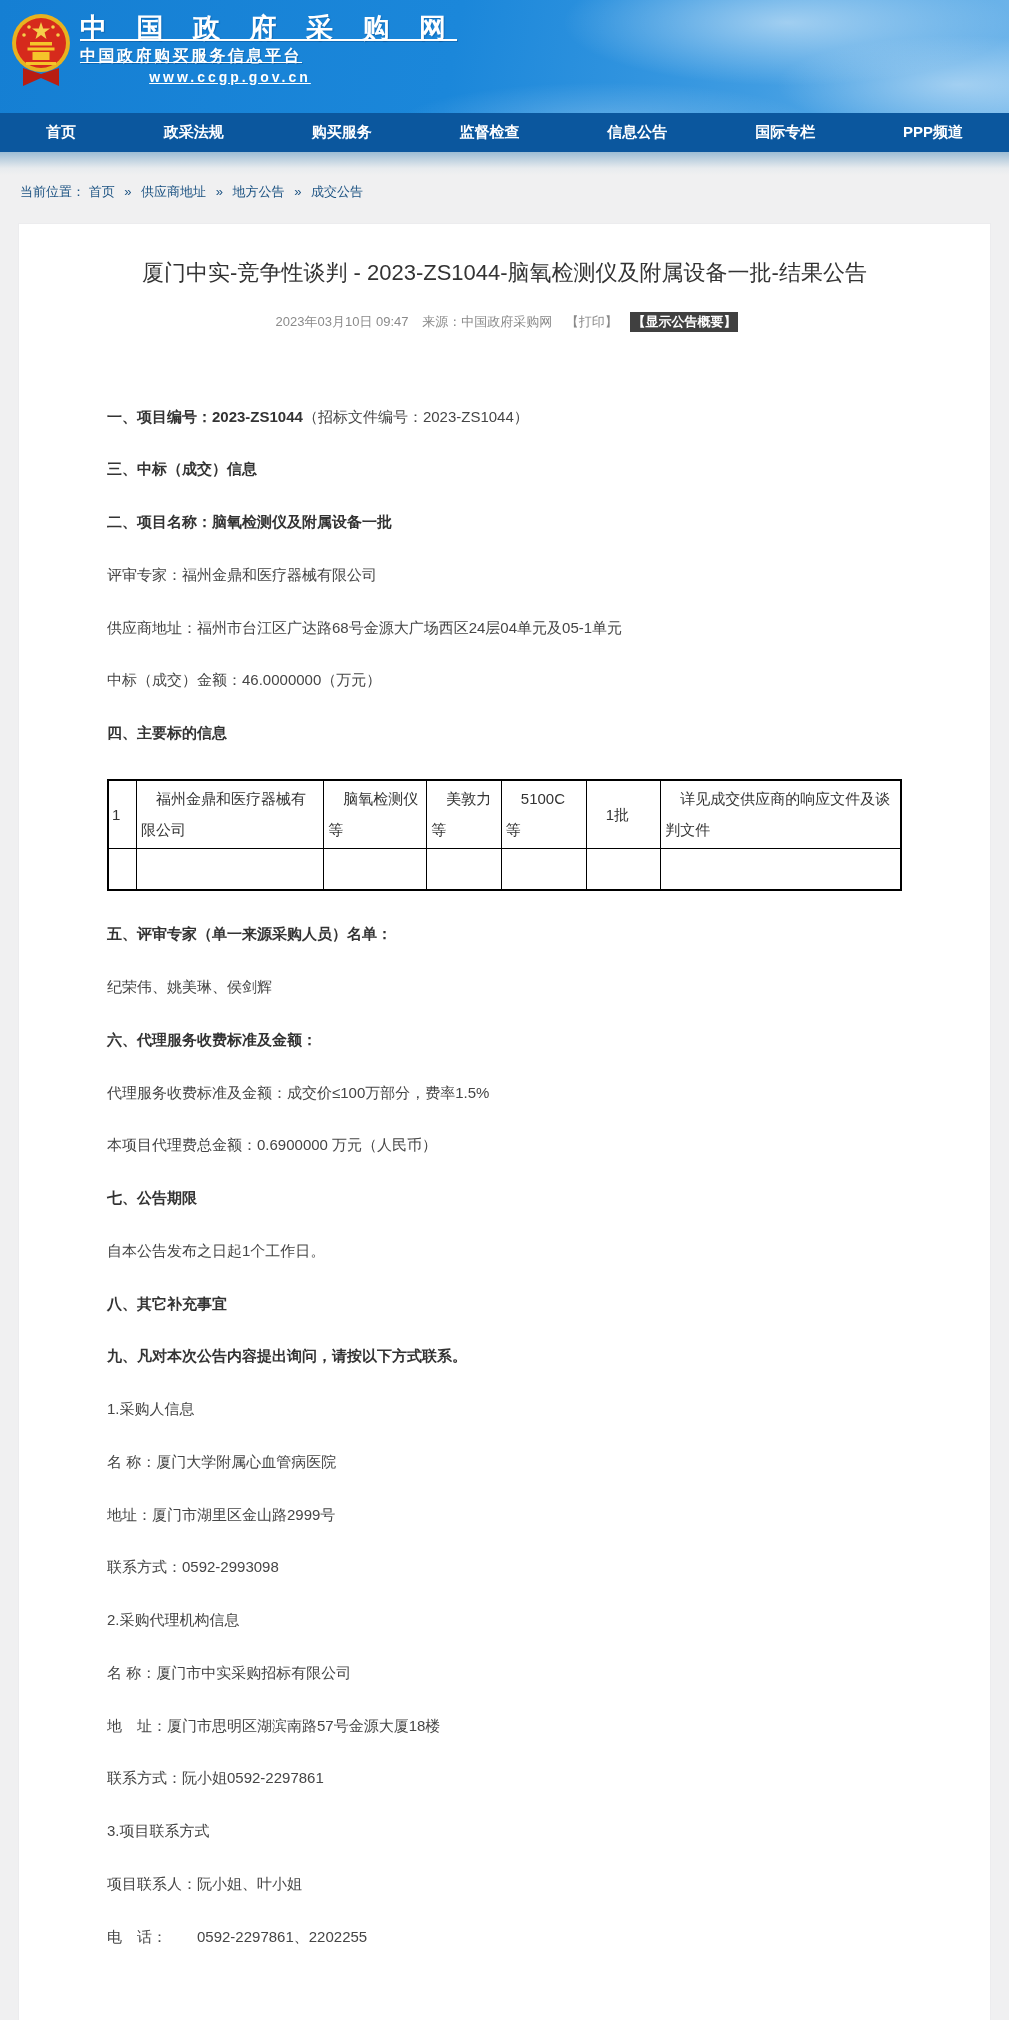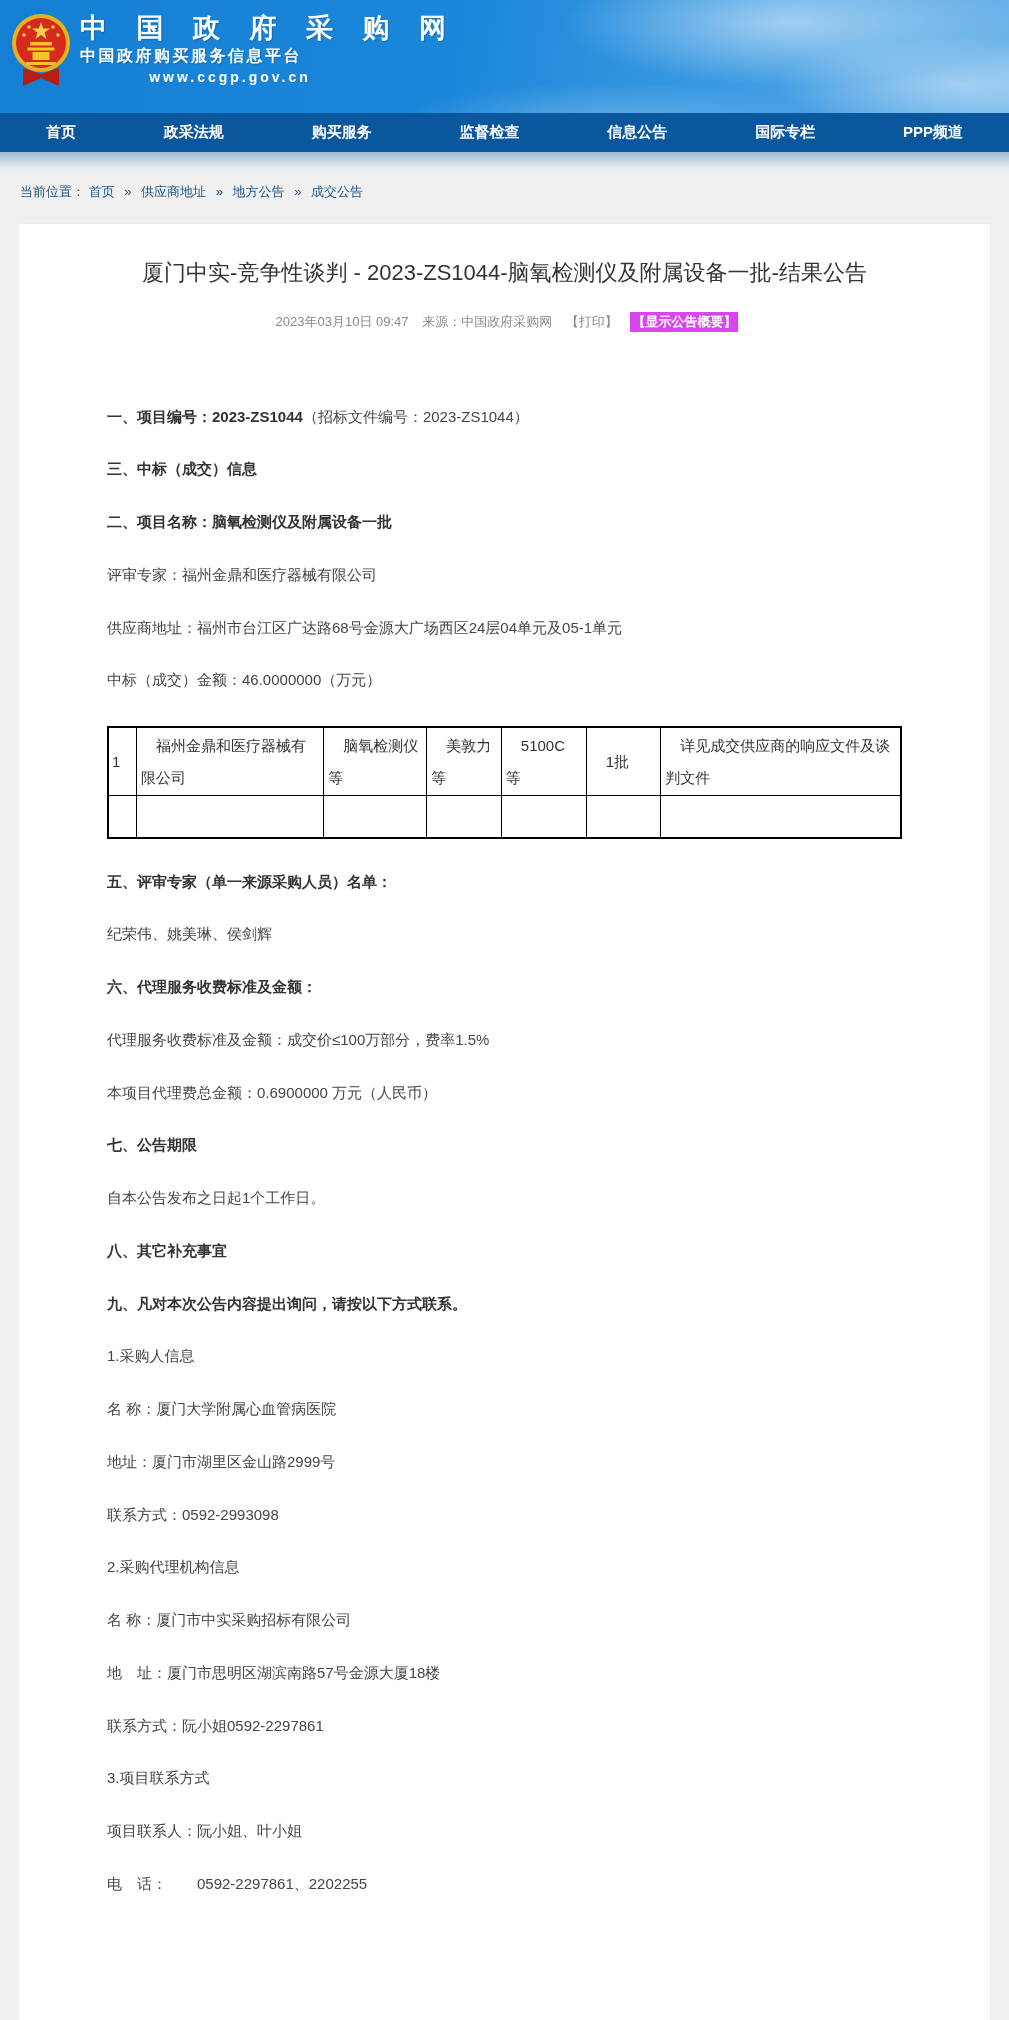--- a/index.html
+++ b/index.html
@@ -13,21 +13,21 @@
   .site-header {
     position: relative; height: 113px;
     background:
       radial-gradient(ellipse 320px 90px at 78% 20%, rgba(255,255,255,0.50), rgba(255,255,255,0) 70%),
       radial-gradient(ellipse 260px 70px at 95% 75%, rgba(255,255,255,0.40), rgba(255,255,255,0) 70%),
       radial-gradient(ellipse 300px 60px at 60% 110%, rgba(255,255,255,0.25), rgba(255,255,255,0) 70%),
       linear-gradient(100deg, #157fd3 0%, #1b87da 45%, #3f9ce2 75%, #6fb5ea 100%);
     overflow: hidden;
   }
   .logo-wrap { position: absolute; left: 11px; top: 12px; width: 60px; height: 84px; }
-  .header-text { position: absolute; left: 80px; top: 14px; color: #fff; }
+  .header-text { position: absolute; left: 80px; top: 14px; color: #fff; text-decoration: underline; }
   .site-name   { font-size: 27px; font-weight: bold; letter-spacing: 11px; line-height: 1.1; white-space: nowrap; text-shadow: 1px 1px 1px rgba(0,60,120,0.35); }
   .site-sub    { font-size: 16px; font-weight: bold; letter-spacing: 2.5px; line-height: 1.25; margin-top: 2px; text-shadow: 1px 1px 1px rgba(0,60,120,0.35); }
   .site-url    { font-size: 14px; font-weight: bold; letter-spacing: 3px; margin-top: 3px; text-align: center; width: 300px; }
   
   .main-nav {
     height: 39px; background: #0b579e;
     display: flex; align-items: center; justify-content: space-between;
     padding: 0 46px;
   }
   .main-nav a {
@@ -46,21 +46,21 @@
   .article-title {
     margin: 34px 30px 0 30px; text-align: center;
     font-size: 22px; font-weight: normal; color: #333; line-height: 1.35;
   }
   .article-meta {
     margin-top: 24px; text-align: center; font-size: 13px; color: #8a8a8a;
   }
   .article-meta .seg { margin: 0 5px; }
   .print-btn { color: #8a8a8a; cursor: pointer; }
   .summary-badge {
-    display: inline-block; background: #d946ef; color: #fff; font-weight: bold;
+    display: inline-block; background: #404040; color: #fff; font-weight: bold;
     padding: 1px 2px; margin-left: 4px; cursor: pointer;
   }
   .article-body { padding: 42px 88px 0 88px; }
   .para { font-size: 15px; color: #454545; line-height: 1.25; margin: 34px 0; }
   .para .b { font-weight: bold; color: #333; }
   
   table.bid-table {
     width: 100%; border-collapse: collapse; border: 2px solid #000;
     margin: 36px 0 24px 0; table-layout: fixed;
   }
@@ -144,20 +144,21 @@
   </div>
 
   <div class="article-body">
 
     <p class="para"><span class="b">一、项目编号：2023-ZS1044</span><span>（招标文件编号：2023-ZS1044）</span></p>
     <p class="para"><span class="b">三、中标（成交）信息</span><span></span></p>
     <p class="para"><span class="b">二、项目名称：脑氧检测仪及附属设备一批</span><span></span></p>
     <p class="para"><span class="b"></span><span>评审专家：福州金鼎和医疗器械有限公司</span></p>
     <p class="para"><span class="b"></span><span>供应商地址：福州市台江区广达路68号金源大广场西区24层04单元及05-1单元</span></p>
     <p class="para"><span class="b"></span><span>中标（成交）金额：46.0000000（万元）</span></p>
+    <p class="para"><span class="b">四、主要标的信息</span><span></span></p>
 
     <table class="bid-table">
       <colgroup>
         <col class="c0">
           <col class="c1">
           <col class="c2">
           <col class="c3">
           <col class="c4">
           <col class="c5">
           <col class="c6">

